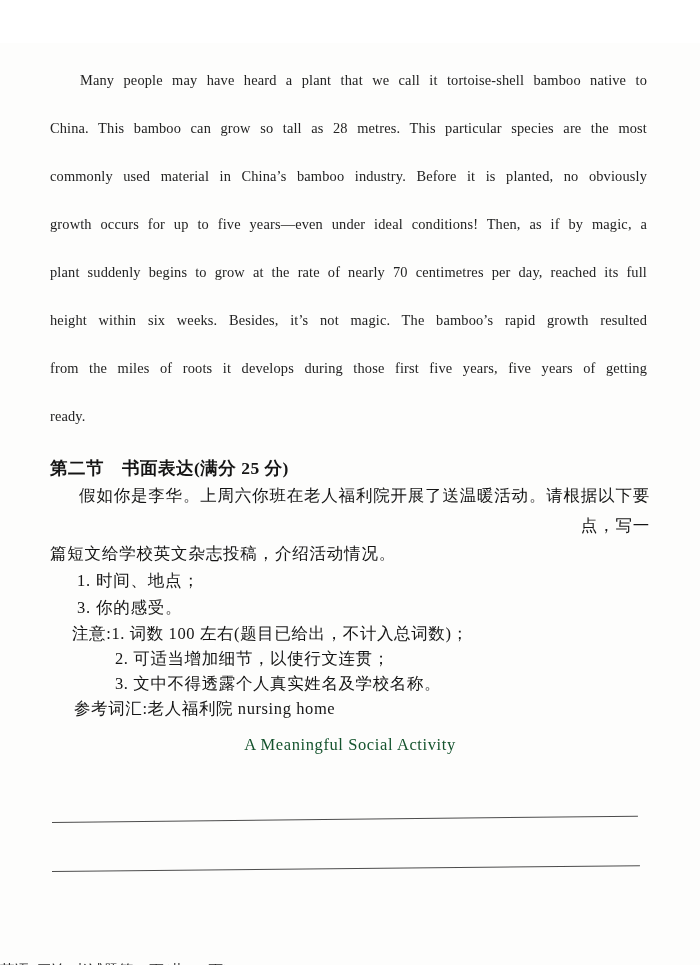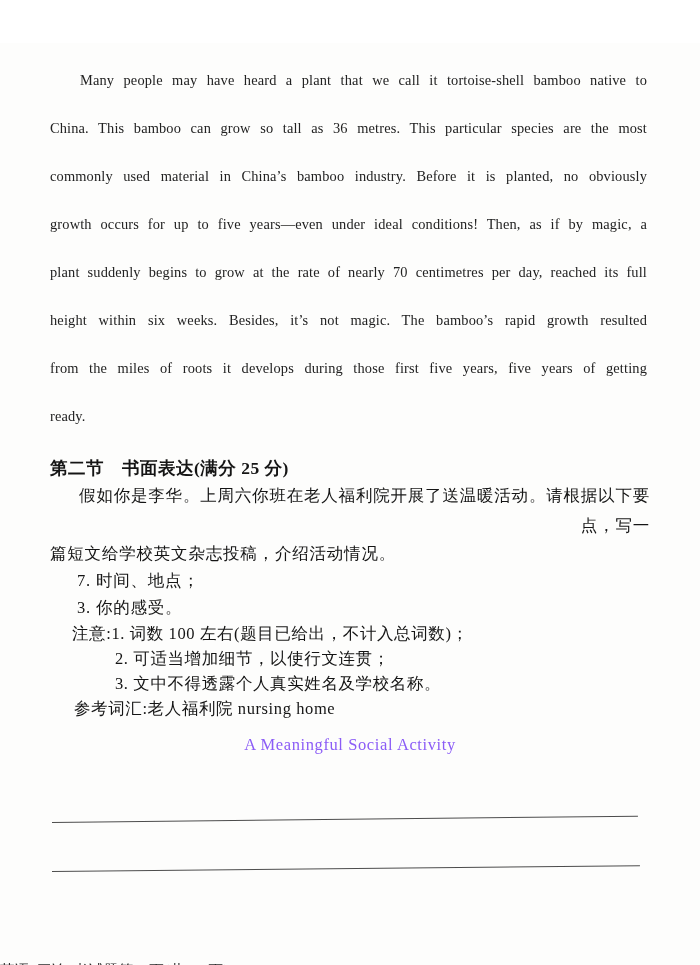--- a/index.html
+++ b/index.html
@@ -57,21 +57,21 @@
   .point    { line-height: 27px; letter-spacing: 0.8px; }
   .note-first { margin-left: 22px; line-height: 25px; letter-spacing: 0.6px; }
   .note       { margin-left: 65px; line-height: 25px; letter-spacing: 0.6px; }
   .reference  { margin-left: 24px; line-height: 26px; letter-spacing: 0.6px; }
 
   .essay-title {
     margin-top: 13px;
     text-align: center;
     font-size: 16.5px;
     letter-spacing: 0.6px;
-    color: #8b5cf6;
+    color: #14532d;
   }
 
   
   .answer-line {
     position: absolute;
     height: 0;
     border-top: 1.2px solid #4c4c4c;
     transform-origin: left center;
   }
   .answer-line.l1 { left: 52px; top: 779px; width: 586px; transform: rotate(-0.62deg); }
@@ -89,39 +89,39 @@
     color: #2a2a2a;
   }
 </style>
 </head>
 <body>
 
 <div class="page">
 
   <div class="passage">
     <div class="pline pline-first">Many people may have heard a plant that we call it tortoise-shell bamboo native to</div>
-    <div class="pline">China. This bamboo can grow so tall as 36 metres. This particular species are the most</div>
+    <div class="pline">China. This bamboo can grow so tall as 28 metres. This particular species are the most</div>
     <div class="pline">commonly used material in China’s bamboo industry. Before it is planted, no obviously</div>
     <div class="pline">growth occurs for up to five years—even under ideal conditions! Then, as if by magic, a</div>
     <div class="pline">plant suddenly begins to grow at the rate of nearly 70 centimetres per day, reached its full</div>
     <div class="pline">height within six weeks. Besides, it’s not magic. The bamboo’s rapid growth resulted</div>
     <div class="pline">from the miles of roots it develops during those first five years, five years of getting</div>
     <div class="pline pline-last">ready.</div>
   </div>
 
   <div class="section">
     <div class="sec-heading">第二节　书面表达(满分 25 分)</div>
 
     <div class="intro">
       <div class="intro-l1">假如你是李华。上周六你班在老人福利院开展了送温暖活动。请根据以下要点，写一</div>
       <div class="intro-l2">篇短文给学校英文杂志投稿，介绍活动情况。</div>
     </div>
 
     <div class="points">
-      <div class="point">7. 时间、地点；</div>
+      <div class="point">1. 时间、地点；</div>
       <div class="point">3. 你的感受。</div>
     </div>
 
     <div class="notes">
       <div class="note-first">注意:1. 词数 100 左右(题目已给出，不计入总词数)；</div>
       <div class="note">2. 可适当增加细节，以使行文连贯；</div>
       <div class="note">3. 文中不得透露个人真实姓名及学校名称。</div>
     </div>
 
     <div class="reference">参考词汇:老人福利院 nursing home</div>

